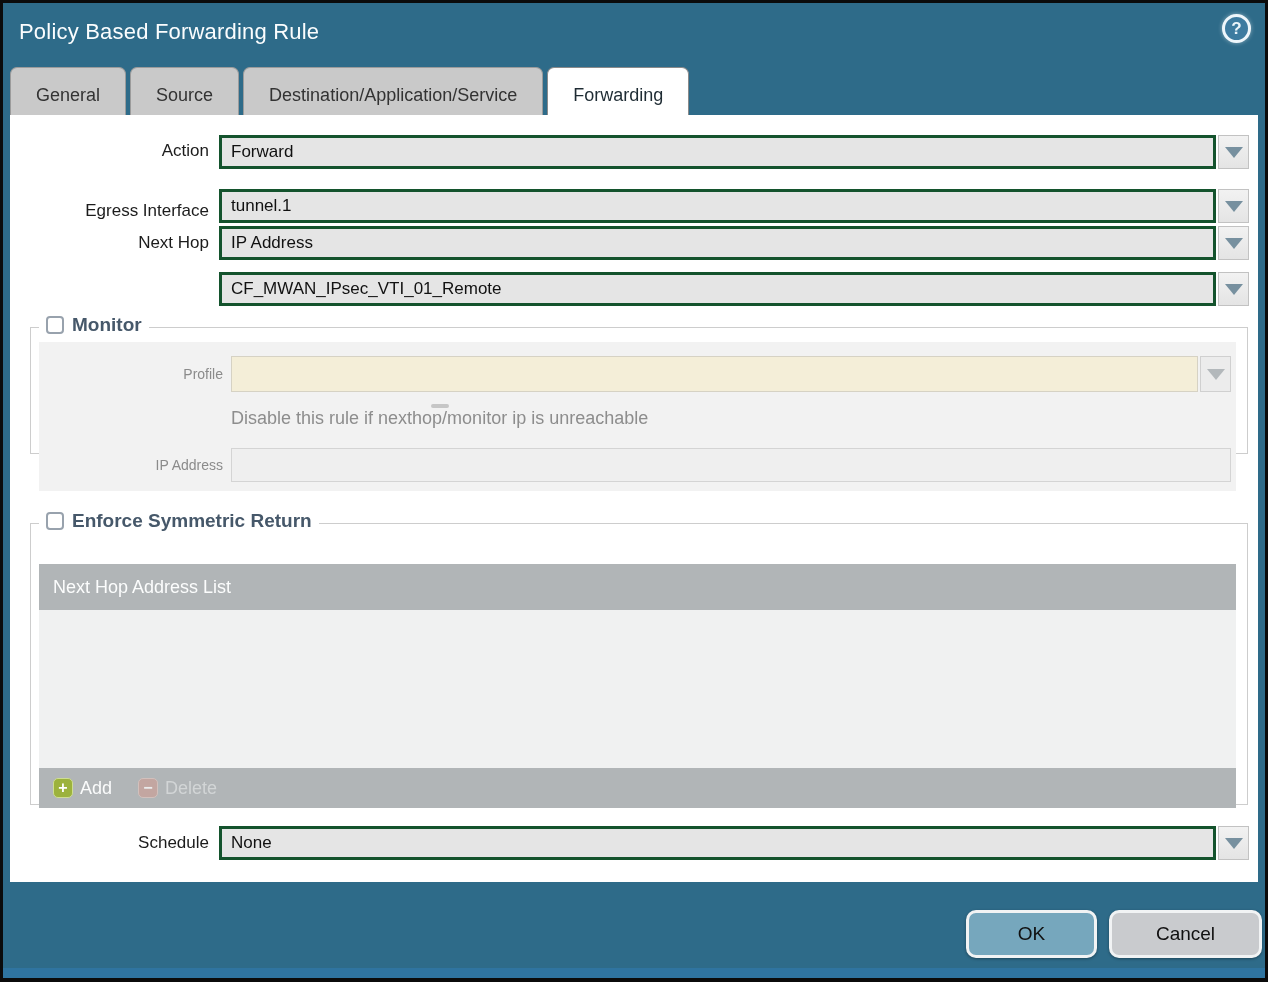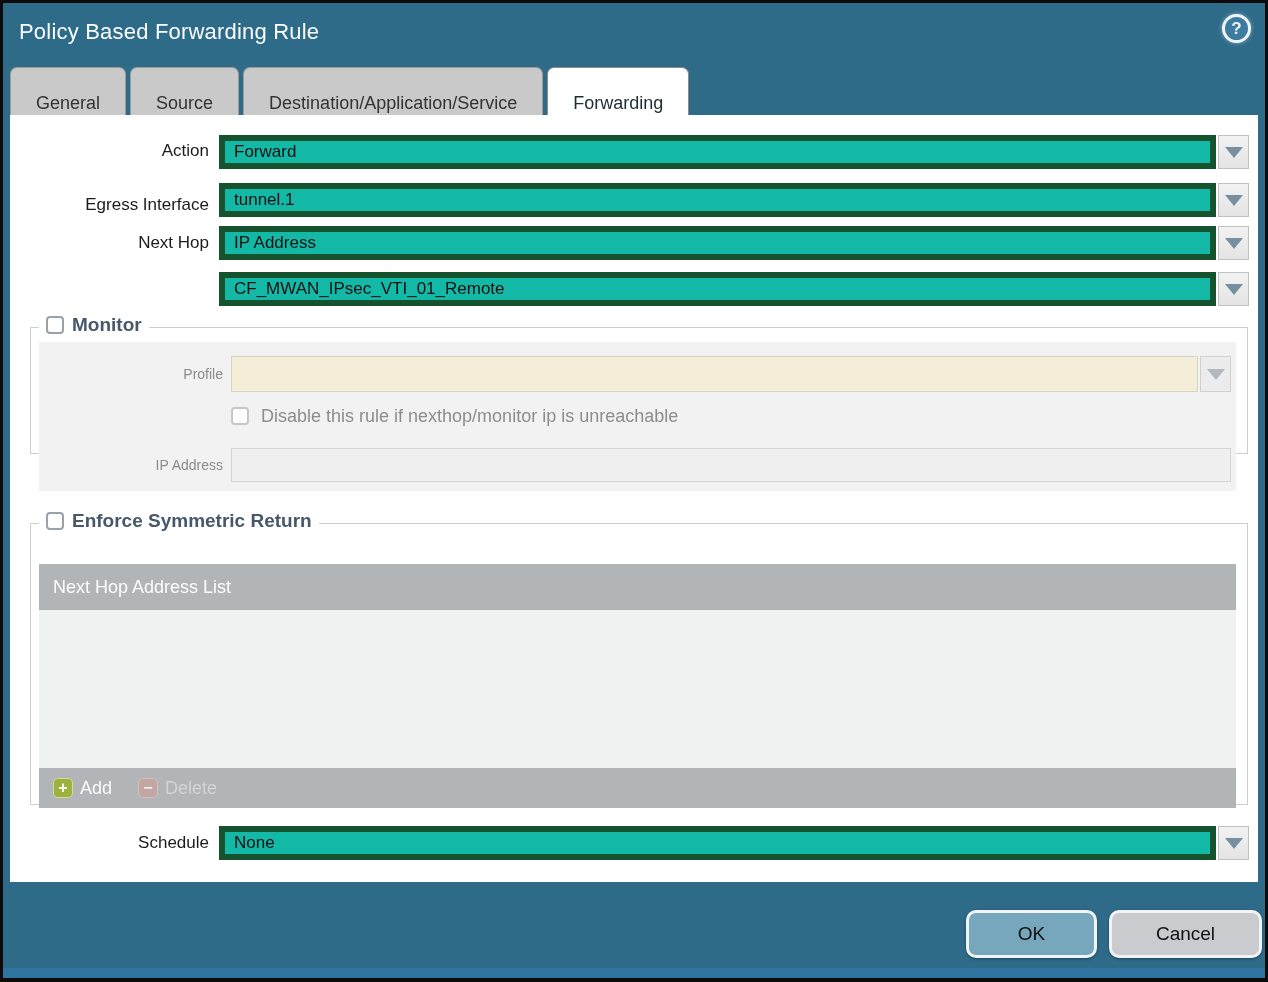--- a/index.html
+++ b/index.html
@@ -29,21 +29,21 @@
     box-shadow:0 0 4px rgba(255,255,255,0.45);
     cursor:pointer;
   }
   
   .tabs {
     position:absolute; left:7px; top:64px; right:7px; height:48px;
     display:flex; align-items:flex-end;
   }
   .tab {
     height:48px; line-height:46px;
-    padding:12px 25px; margin-right:4px;
+    padding:4px 25px; margin-right:4px;
     background:#c9c9c9;
     border:1px solid #9b9b9b; border-bottom:none;
     border-radius:7px 7px 0 0;
     font-size:18px; color:#333; cursor:pointer;
     white-space:nowrap;
   }
   .tab.active {
     background:#ffffff; border-color:#8a8a8a; color:#1e2b33;
     position:relative; z-index:2;
   }
@@ -55,21 +55,21 @@
   .row { position:absolute; left:0; width:100%; }
   .row .lbl {
     position:absolute; left:0; width:199px; text-align:right;
     font-size:17px; color:#1c1c1c; top:50%; transform:translateY(-50%);
   }
   .field {
     position:absolute; left:209px; width:1030px; height:34px;
   }
   .field .box {
     position:absolute; left:0; top:0; bottom:0; right:33px;
-    background:#14b8a6; border:6px solid #14532d;
+    background:#e5e5e5; border:3px solid #14532d;
     font-size:17px; color:#111;
     padding-left:9px; display:flex; align-items:center;
     overflow:hidden; white-space:nowrap;
   }
   .field .dd {
     position:absolute; right:0; top:0; bottom:0; width:31px;
     background:linear-gradient(#f2f2f2,#e4e4e4);
     border:1px solid #c2c2c2;
     display:flex; align-items:center; justify-content:center;
     cursor:pointer;
@@ -113,21 +113,21 @@
   .dis-field .dd {
     position:absolute; right:0; top:0; bottom:0; width:31px;
     background:#ececec; border:1px solid #d0d0d0;
     display:flex; align-items:center; justify-content:center;
   }
   .dis-input {
     position:absolute; left:192px; right:5px;
     border:1px solid #d4d4d4; background:#efefef;
   }
   .cbrow {
-    position:absolute; left:192px; display:flex; align-items:center; gap:12px;
+    position:absolute; left:192px; display:flex; align-items:center; flex-direction:column;
   }
   .cbrow .txt { font-size:18px; color:#8d8d8d; }
   
   .nh-table { position:absolute; left:8px; right:11px; }
   .nh-head {
     height:46px; background:#b1b5b7; color:#fcfdfd;
     font-size:18px; display:flex; align-items:center; padding-left:14px;margin-top:15px;
   }
   .nh-body { height:158px; background:#f0f1f1; }
   .nh-foot {
@@ -178,21 +178,21 @@
     <div class="row" style="top:20px; height:32px;">
       <div class="lbl">Action</div>
       <div class="field">
         <div class="box">Forward</div>
         <div class="dd">
           <span class="tri"></span>
         </div>
       </div>
     </div>
 
-    <div class="row" style="top:68px; height:44px;">
+    <div class="row" style="top:74px; height:44px;">
       <div class="lbl">Egress Interface</div>
       <div class="field">
         <div class="box">tunnel.1</div>
         <div class="dd">
           <span class="tri"></span>
         </div>
       </div>
     </div>
 
     <div class="row" style="top:111px; height:34px;">

